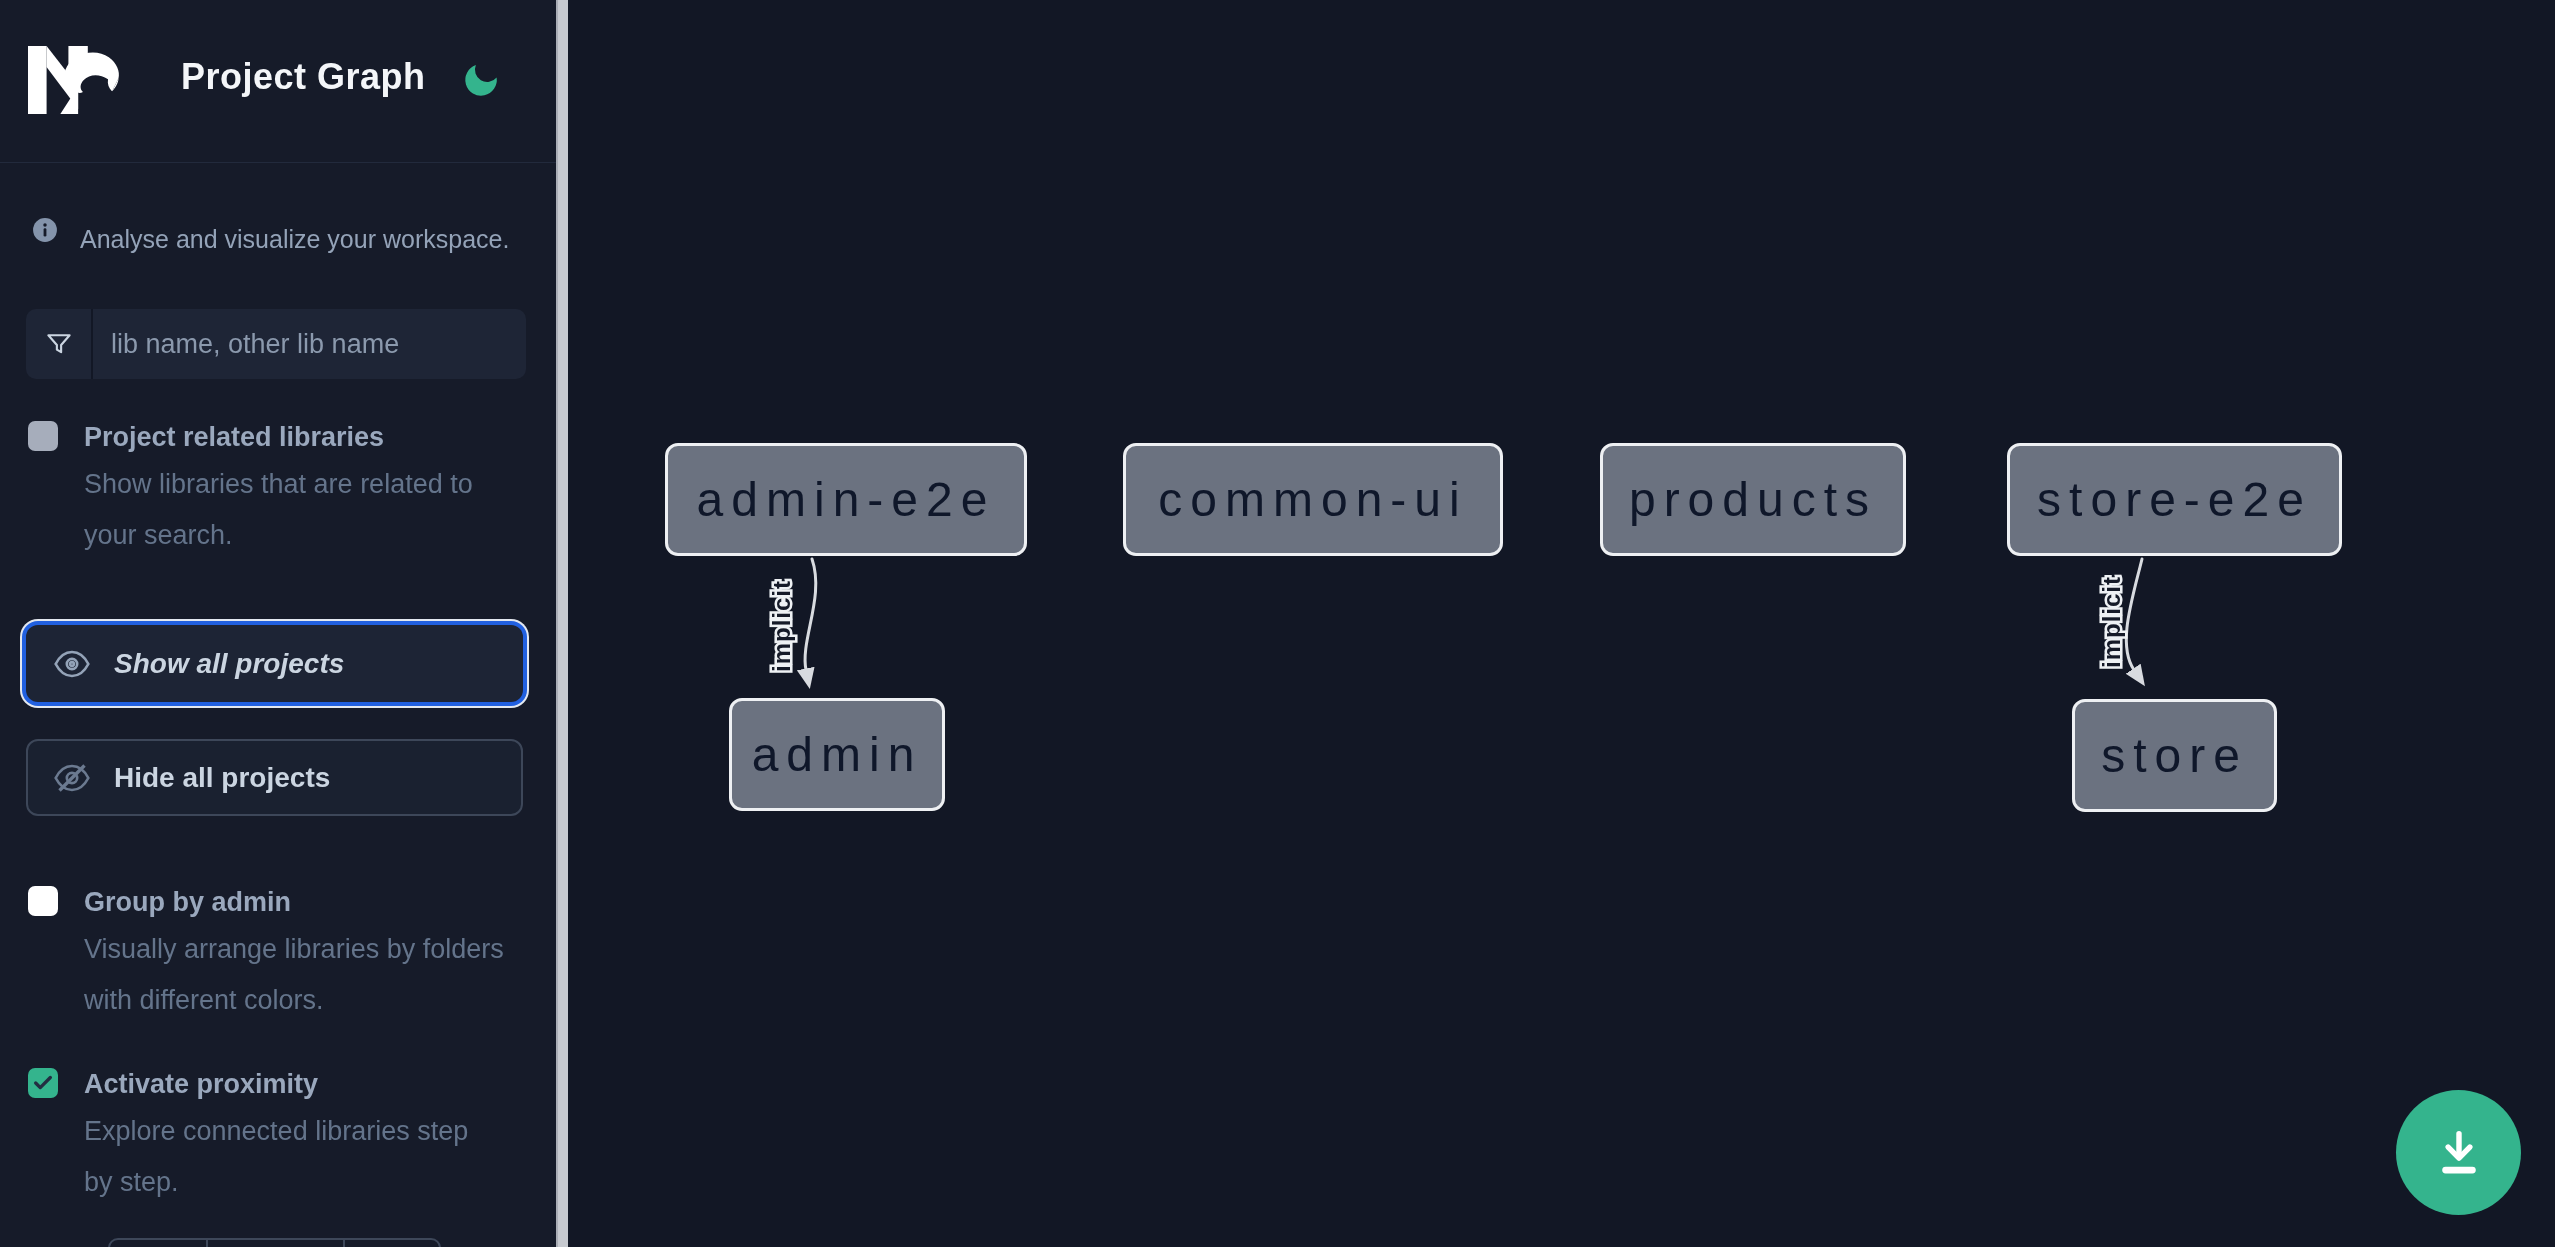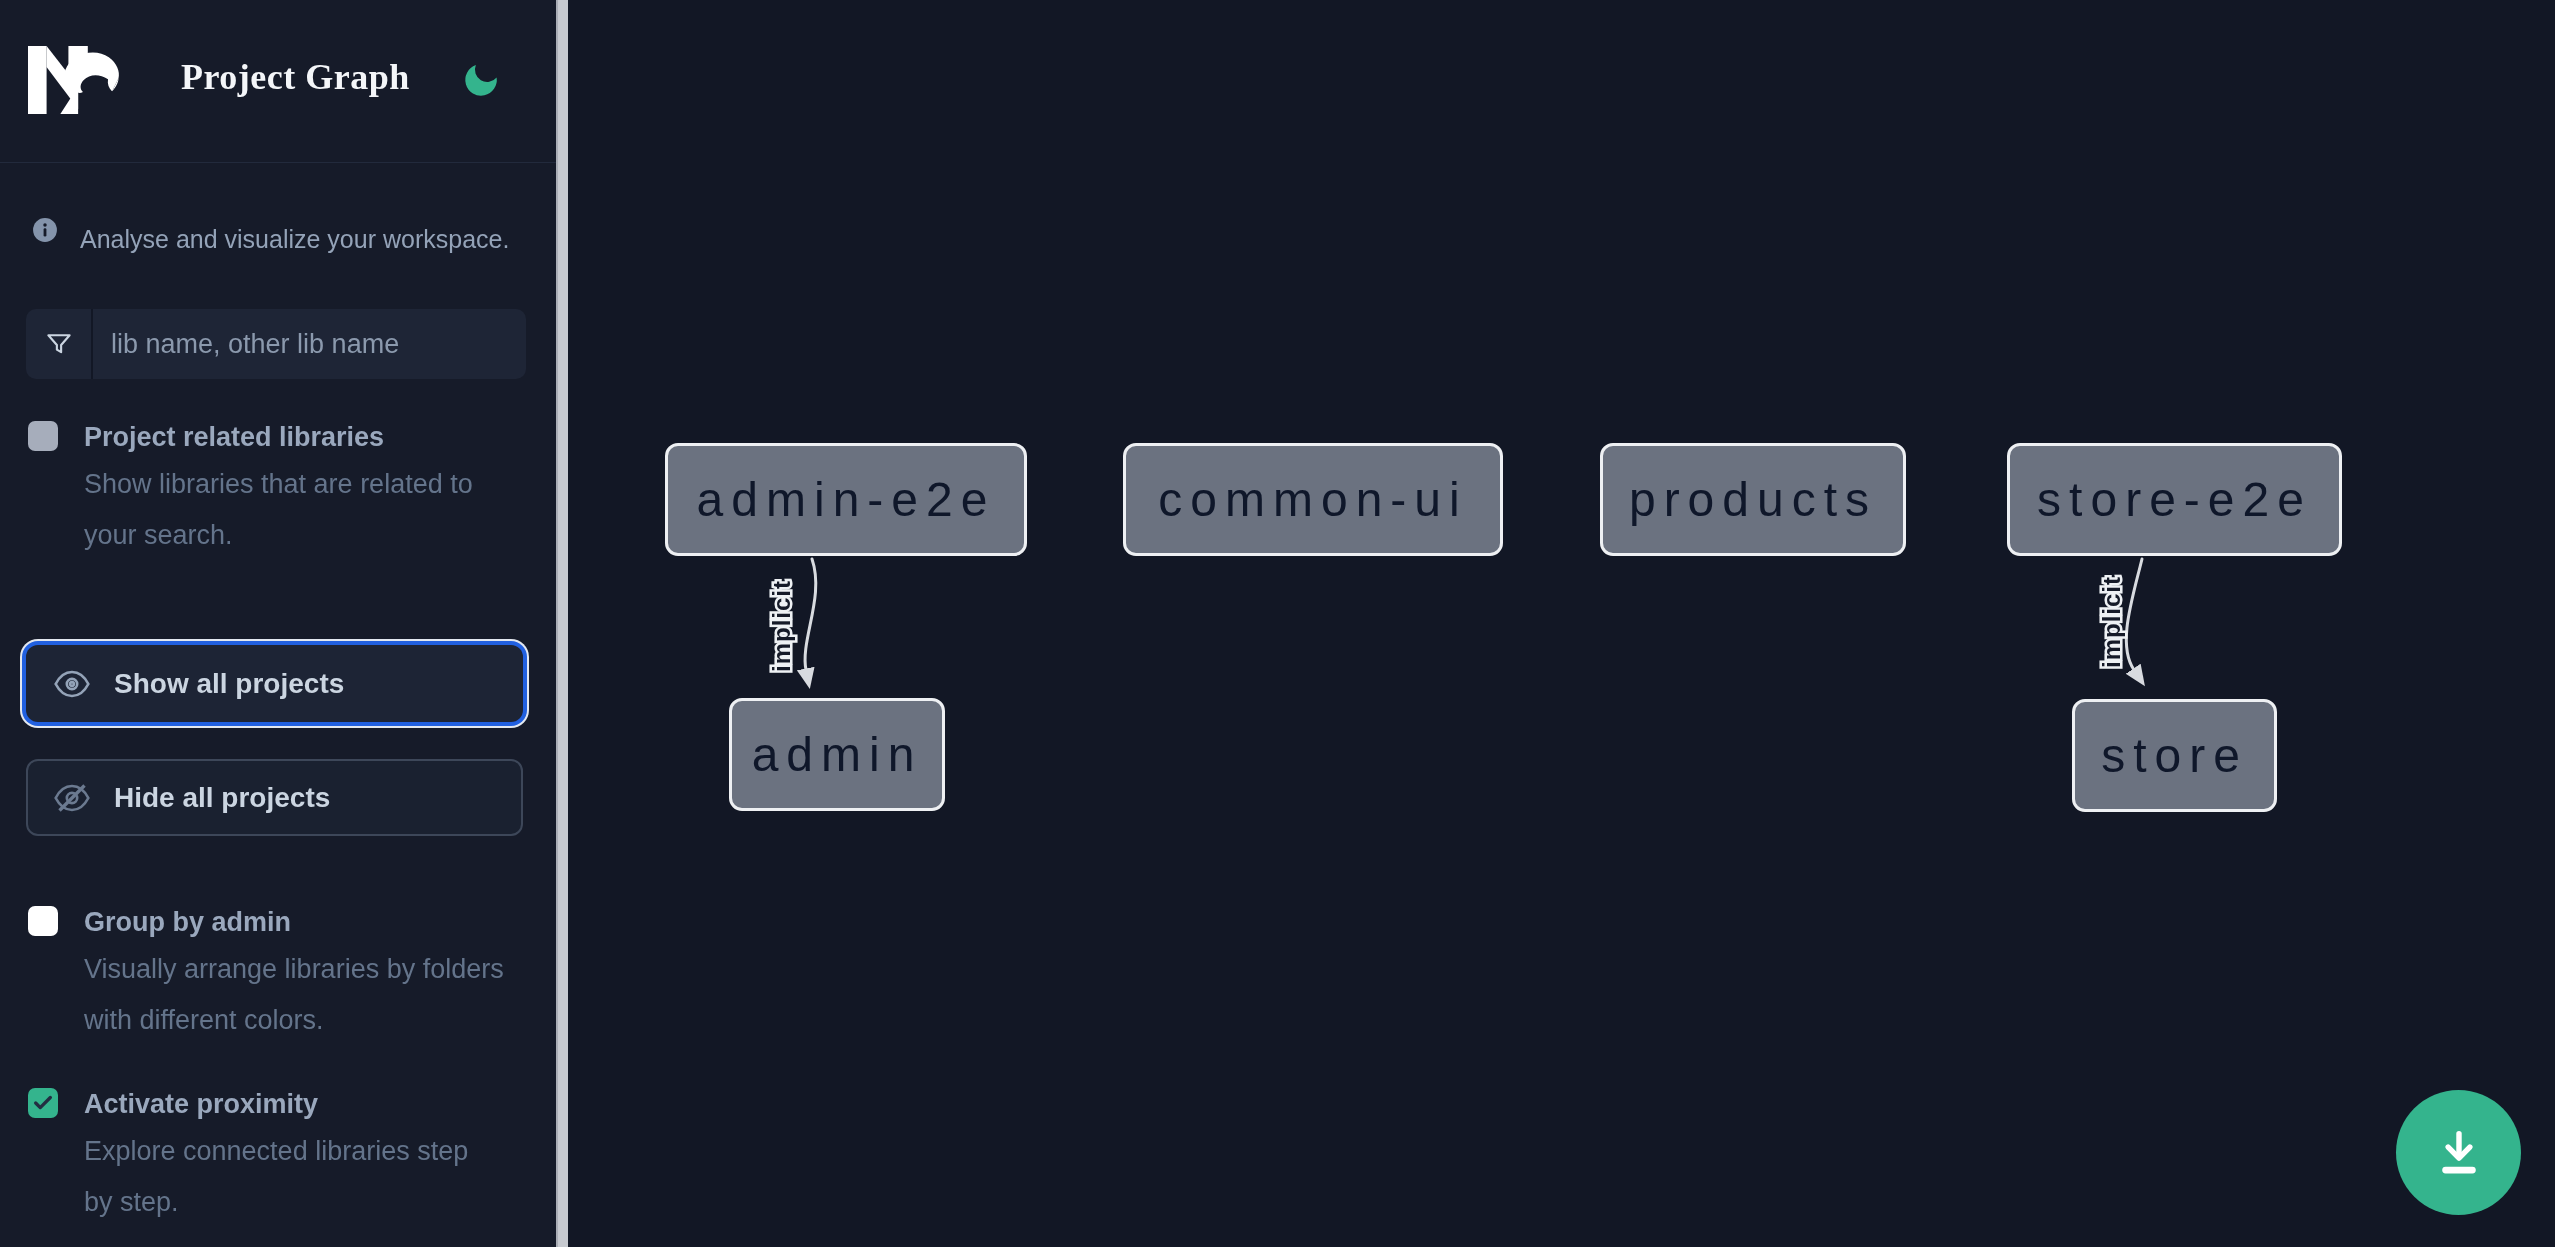--- a/index.html
+++ b/index.html
@@ -4,21 +4,21 @@
 <style>
   html,body{margin:0;padding:0;background:#121725;overflow:hidden;}
   *{box-sizing:border-box;font-family:"Liberation Sans",sans-serif;}
   .app{position:relative;width:2555px;height:1247px;background:#121725;}
 
   
   .sidebar{position:absolute;left:0;top:0;width:556px;height:1247px;background:#161b29;}
   .sidebar-header{height:163px;display:flex;align-items:center;padding:0 52px 0 28px;
     border-bottom:1px solid #222a3c;}
   .logo{width:97px;height:70px;flex:0 0 auto;cursor:pointer;}
-  .app-title{margin:0 0 8px 56px;font-size:36px;font-weight:600;color:#f4f6f9;letter-spacing:.5px;white-space:nowrap;font-family:Liberation Serif, serif;}
+  .app-title{margin:0 0 8px 56px;font-size:36px;font-weight:600;color:#f4f6f9;letter-spacing:.5px;white-space:nowrap;}
   .theme-toggle{margin-left:auto;background:none;border:none;padding:0;width:46px;height:46px;cursor:pointer;}
   .theme-toggle svg{width:42px;height:42px;}
 
   .info-row{display:flex;align-items:center;margin:42px 30px 0 32px;}
   .info-row .icon{width:26px;height:26px;flex:0 0 auto;}
   .info-text{margin-left:22px;font-size:25px;color:#94a3b8;margin-top:20px;}
 
   .search-box{display:flex;align-items:stretch;margin:55px 30px 0 26px;height:70px;
     background:#1e2536;border-radius:10px;overflow:hidden;}
   .funnel-cell{width:67px;display:flex;align-items:center;justify-content:center;
@@ -38,21 +38,21 @@
   .option-text{margin-left:26px;}
   .option-title{font-size:27px;font-weight:700;color:#9aa8bd;line-height:40px;}
   .option-desc{font-size:27px;color:#64748b;line-height:51px;max-width:420px;margin-top:2px;}
 
   .side-btn{display:flex;align-items:center;width:497px;height:77px;margin:0 0 0 26px;
     background:#1a2130;border:2px solid #3d4759;border-radius:12px;cursor:pointer;padding:0 0 0 24px;}
   .side-btn svg{width:40px;height:40px;flex:0 0 auto;}
   .side-btn .btn-label{margin-left:22px;font-size:28px;font-weight:600;color:#cbd5e1;}
   .side-btn.focused{background:#1d2435;border-color:transparent;
     box-shadow:0 0 0 4px #2160e0,0 0 0 6px #e3e8f0;}
-  .btn-show{margin-top:84px;}
+  .btn-show{margin-top:64px;font-style:italic;}
   .btn-hide{margin-top:37px;}
 
   .stepper{display:flex;width:333px;height:76px;margin:30px auto 0 108px;
     border:2px solid #3d4759;border-radius:10px;overflow:hidden;}
   .stepper button{background:transparent;border:none;color:#cbd5e1;font-size:34px;cursor:pointer;}
   .step-dec{width:96px;}
   .step-val{flex:1;display:flex;align-items:center;justify-content:center;color:#cbd5e1;
     font-size:31px;border-left:2px solid #3d4759;border-right:2px solid #3d4759;}
   .step-inc{width:94px;}
 

